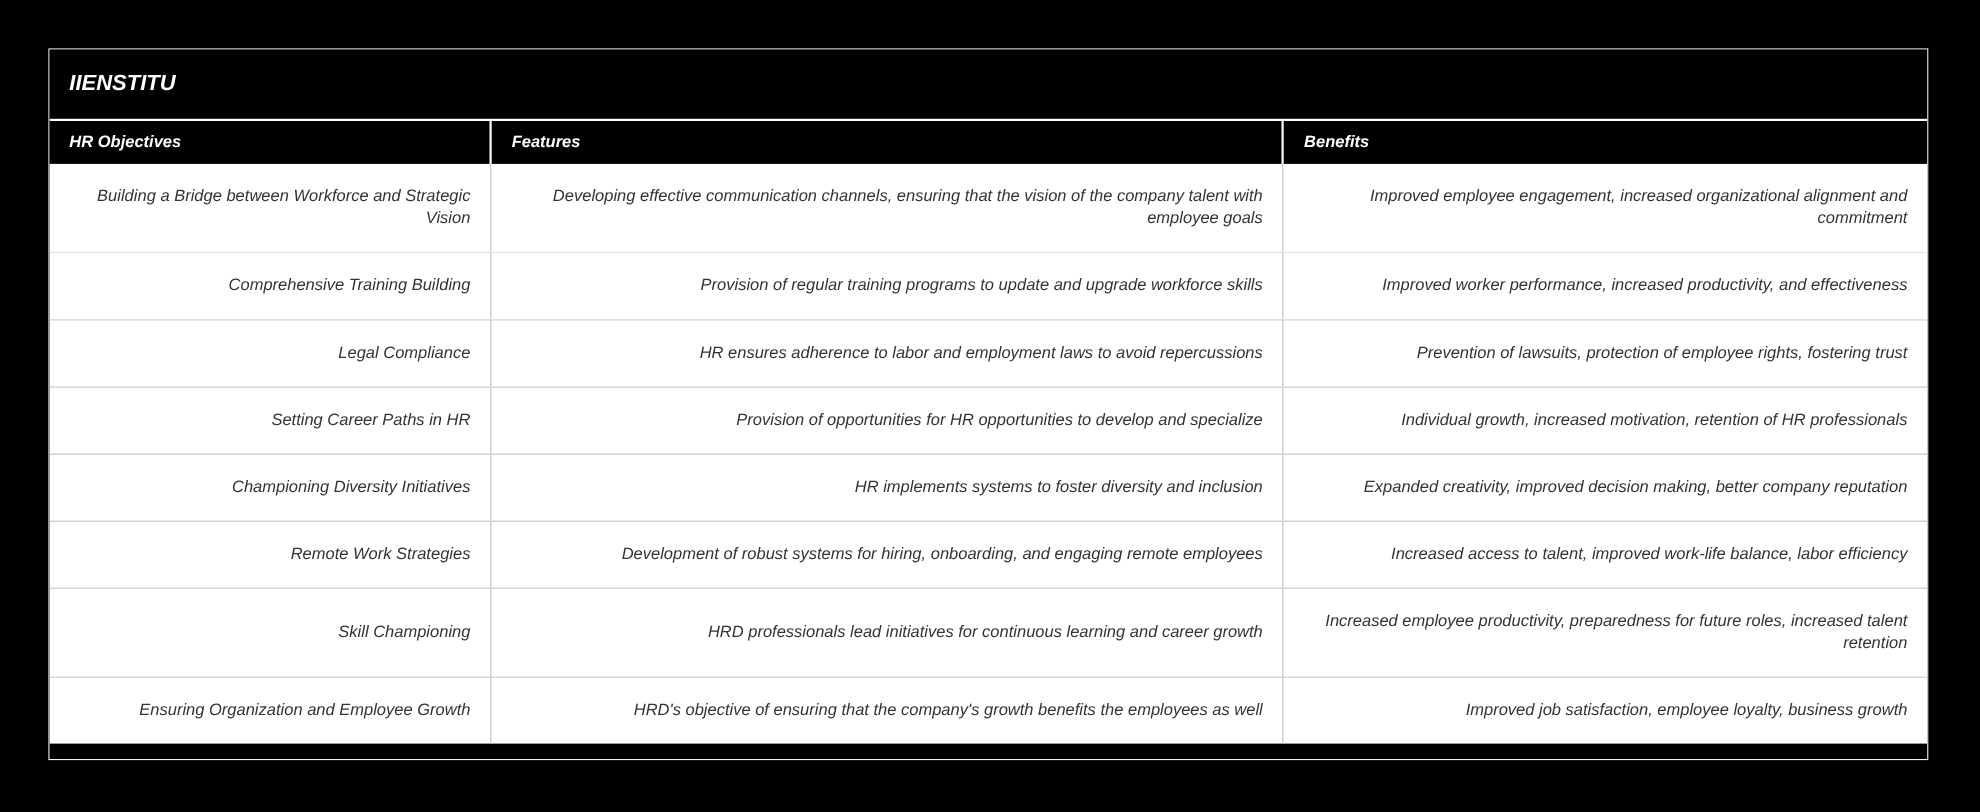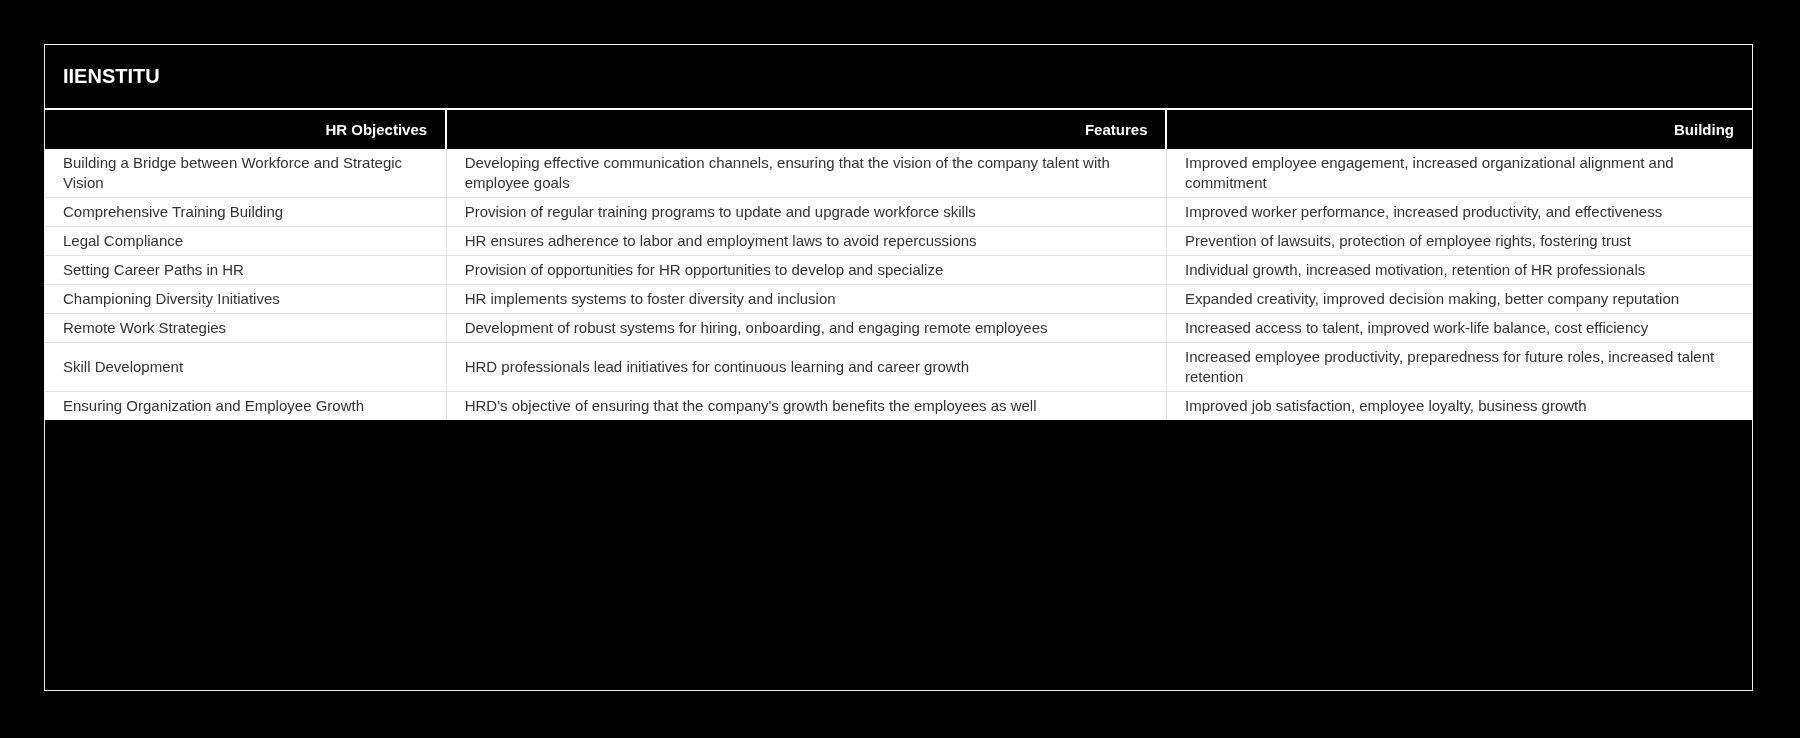--- a/index.html
+++ b/index.html
@@ -9,60 +9,60 @@
   }
   *{box-sizing:border-box;}
   html,body{margin:0;padding:0;}
   body{
     width:1800px;height:738px;background:var(--page-bg);
     overflow:hidden;position:relative;
     font-family:"Liberation Sans","DejaVu Sans",sans-serif;
   }
   .card{
     position:absolute;left:44px;top:44px;width:1709px;height:647px;
-    border:1px solid var(--card-border);background:var(--page-bg);overflow:hidden;
+    border:1px solid var(--card-border);background:var(--page-bg);overflow:hidden;font-style:italic;
   }
   .card-title{
     background:var(--title-bg);color:var(--title-text);
     font-size:20px;font-weight:700;line-height:27px;
     padding:18px 18px;border-bottom:2px solid #ffffff;
   }
   table{width:100%;border-collapse:collapse;table-layout:fixed;}
   thead th{
     background:var(--header-bg);color:var(--header-text);
-    font-size:15px;font-weight:700;line-height:19px;text-align:right;
+    font-size:15px;font-weight:700;line-height:19px;text-align:left;
     padding:10px 18px;border-right:2px solid var(--header-divider);
   }
   thead th:last-child{border-right:none;}
   tbody td{
     background:var(--body-bg);color:var(--body-text);
     font-size:15px;line-height:20px;font-weight:400;
-    padding:4px 18px;vertical-align:middle;
-    border-top:1px solid var(--divider);border-right:1px solid var(--divider);
+    padding:20px 18px;vertical-align:middle;
+    border-top:1px solid var(--divider);border-right:1px solid var(--divider);text-align:right;
   }
   tbody td:last-child{border-right:none;}
   tbody tr:first-child td{border-top:none;}
   col.c1{width:23.5%;} col.c2{width:42.2%;} col.c3{width:34.3%;}
 </style>
 </head>
 <body>
 
 <div class="card">
   <div class="card-title">IIENSTITU</div>
   <table>
     <colgroup>
       <col class="c1">
         <col class="c2">
         <col class="c3">
     </colgroup>
     <thead>
       <tr>
         <th>HR Objectives</th>
         <th>Features</th>
-        <th>Building</th>
+        <th>Benefits</th>
       </tr>
     </thead>
     <tbody id="table-body">
   <tr>
     <td>Building a Bridge between Workforce and Strategic Vision</td>
     <td>Developing effective communication channels, ensuring that the vision of the company talent with employee goals</td>
     <td>Improved employee engagement, increased organizational alignment and commitment</td>
   </tr>
 
 
@@ -87,25 +87,25 @@
 
   <tr>
     <td>Championing Diversity Initiatives</td>
     <td>HR implements systems to foster diversity and inclusion</td>
     <td>Expanded creativity, improved decision making, better company reputation</td>
   </tr>
 
   <tr>
     <td>Remote Work Strategies</td>
     <td>Development of robust systems for hiring, onboarding, and engaging remote employees</td>
-    <td>Increased access to talent, improved work-life balance, cost efficiency</td>
+    <td>Increased access to talent, improved work-life balance, labor efficiency</td>
   </tr>
 
   <tr>
-    <td>Skill Development</td>
+    <td>Skill Championing</td>
     <td>HRD professionals lead initiatives for continuous learning and career growth</td>
     <td>Increased employee productivity, preparedness for future roles, increased talent retention</td>
   </tr>
 
   <tr>
     <td>Ensuring Organization and Employee Growth</td>
     <td>HRD's objective of ensuring that the company's growth benefits the employees as well</td>
     <td>Improved job satisfaction, employee loyalty, business growth</td>
   </tr>
 </tbody>

